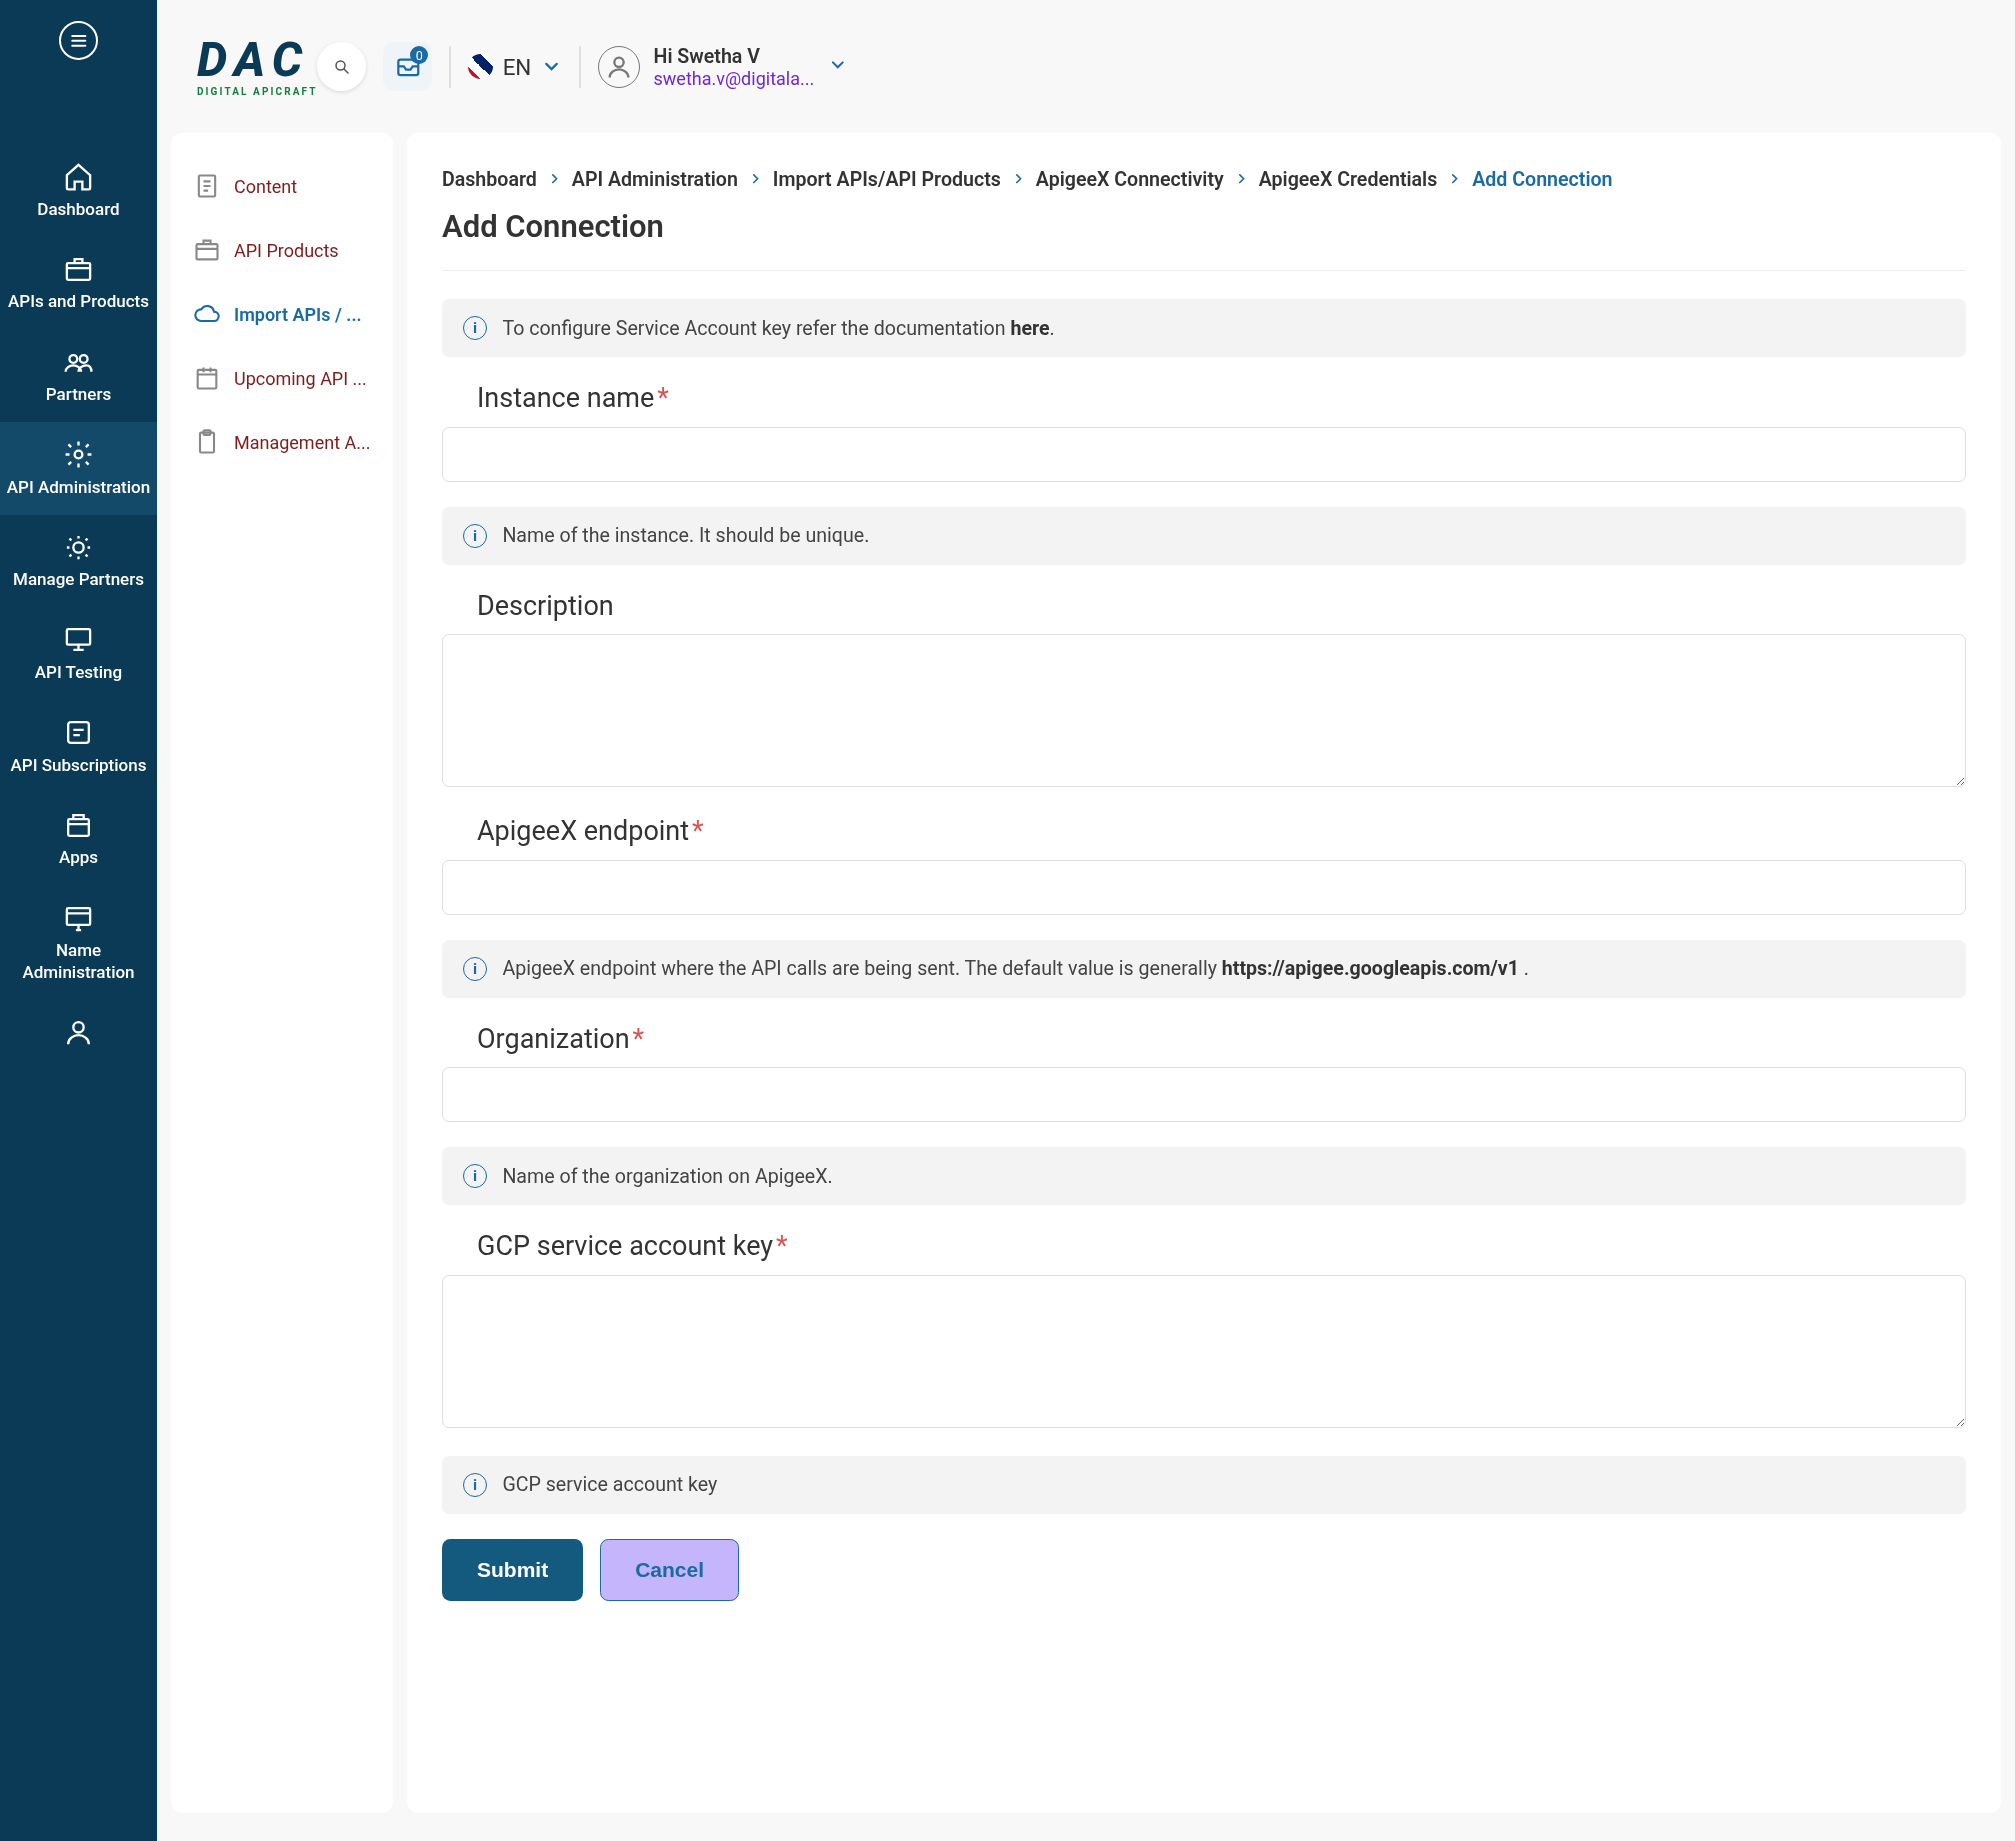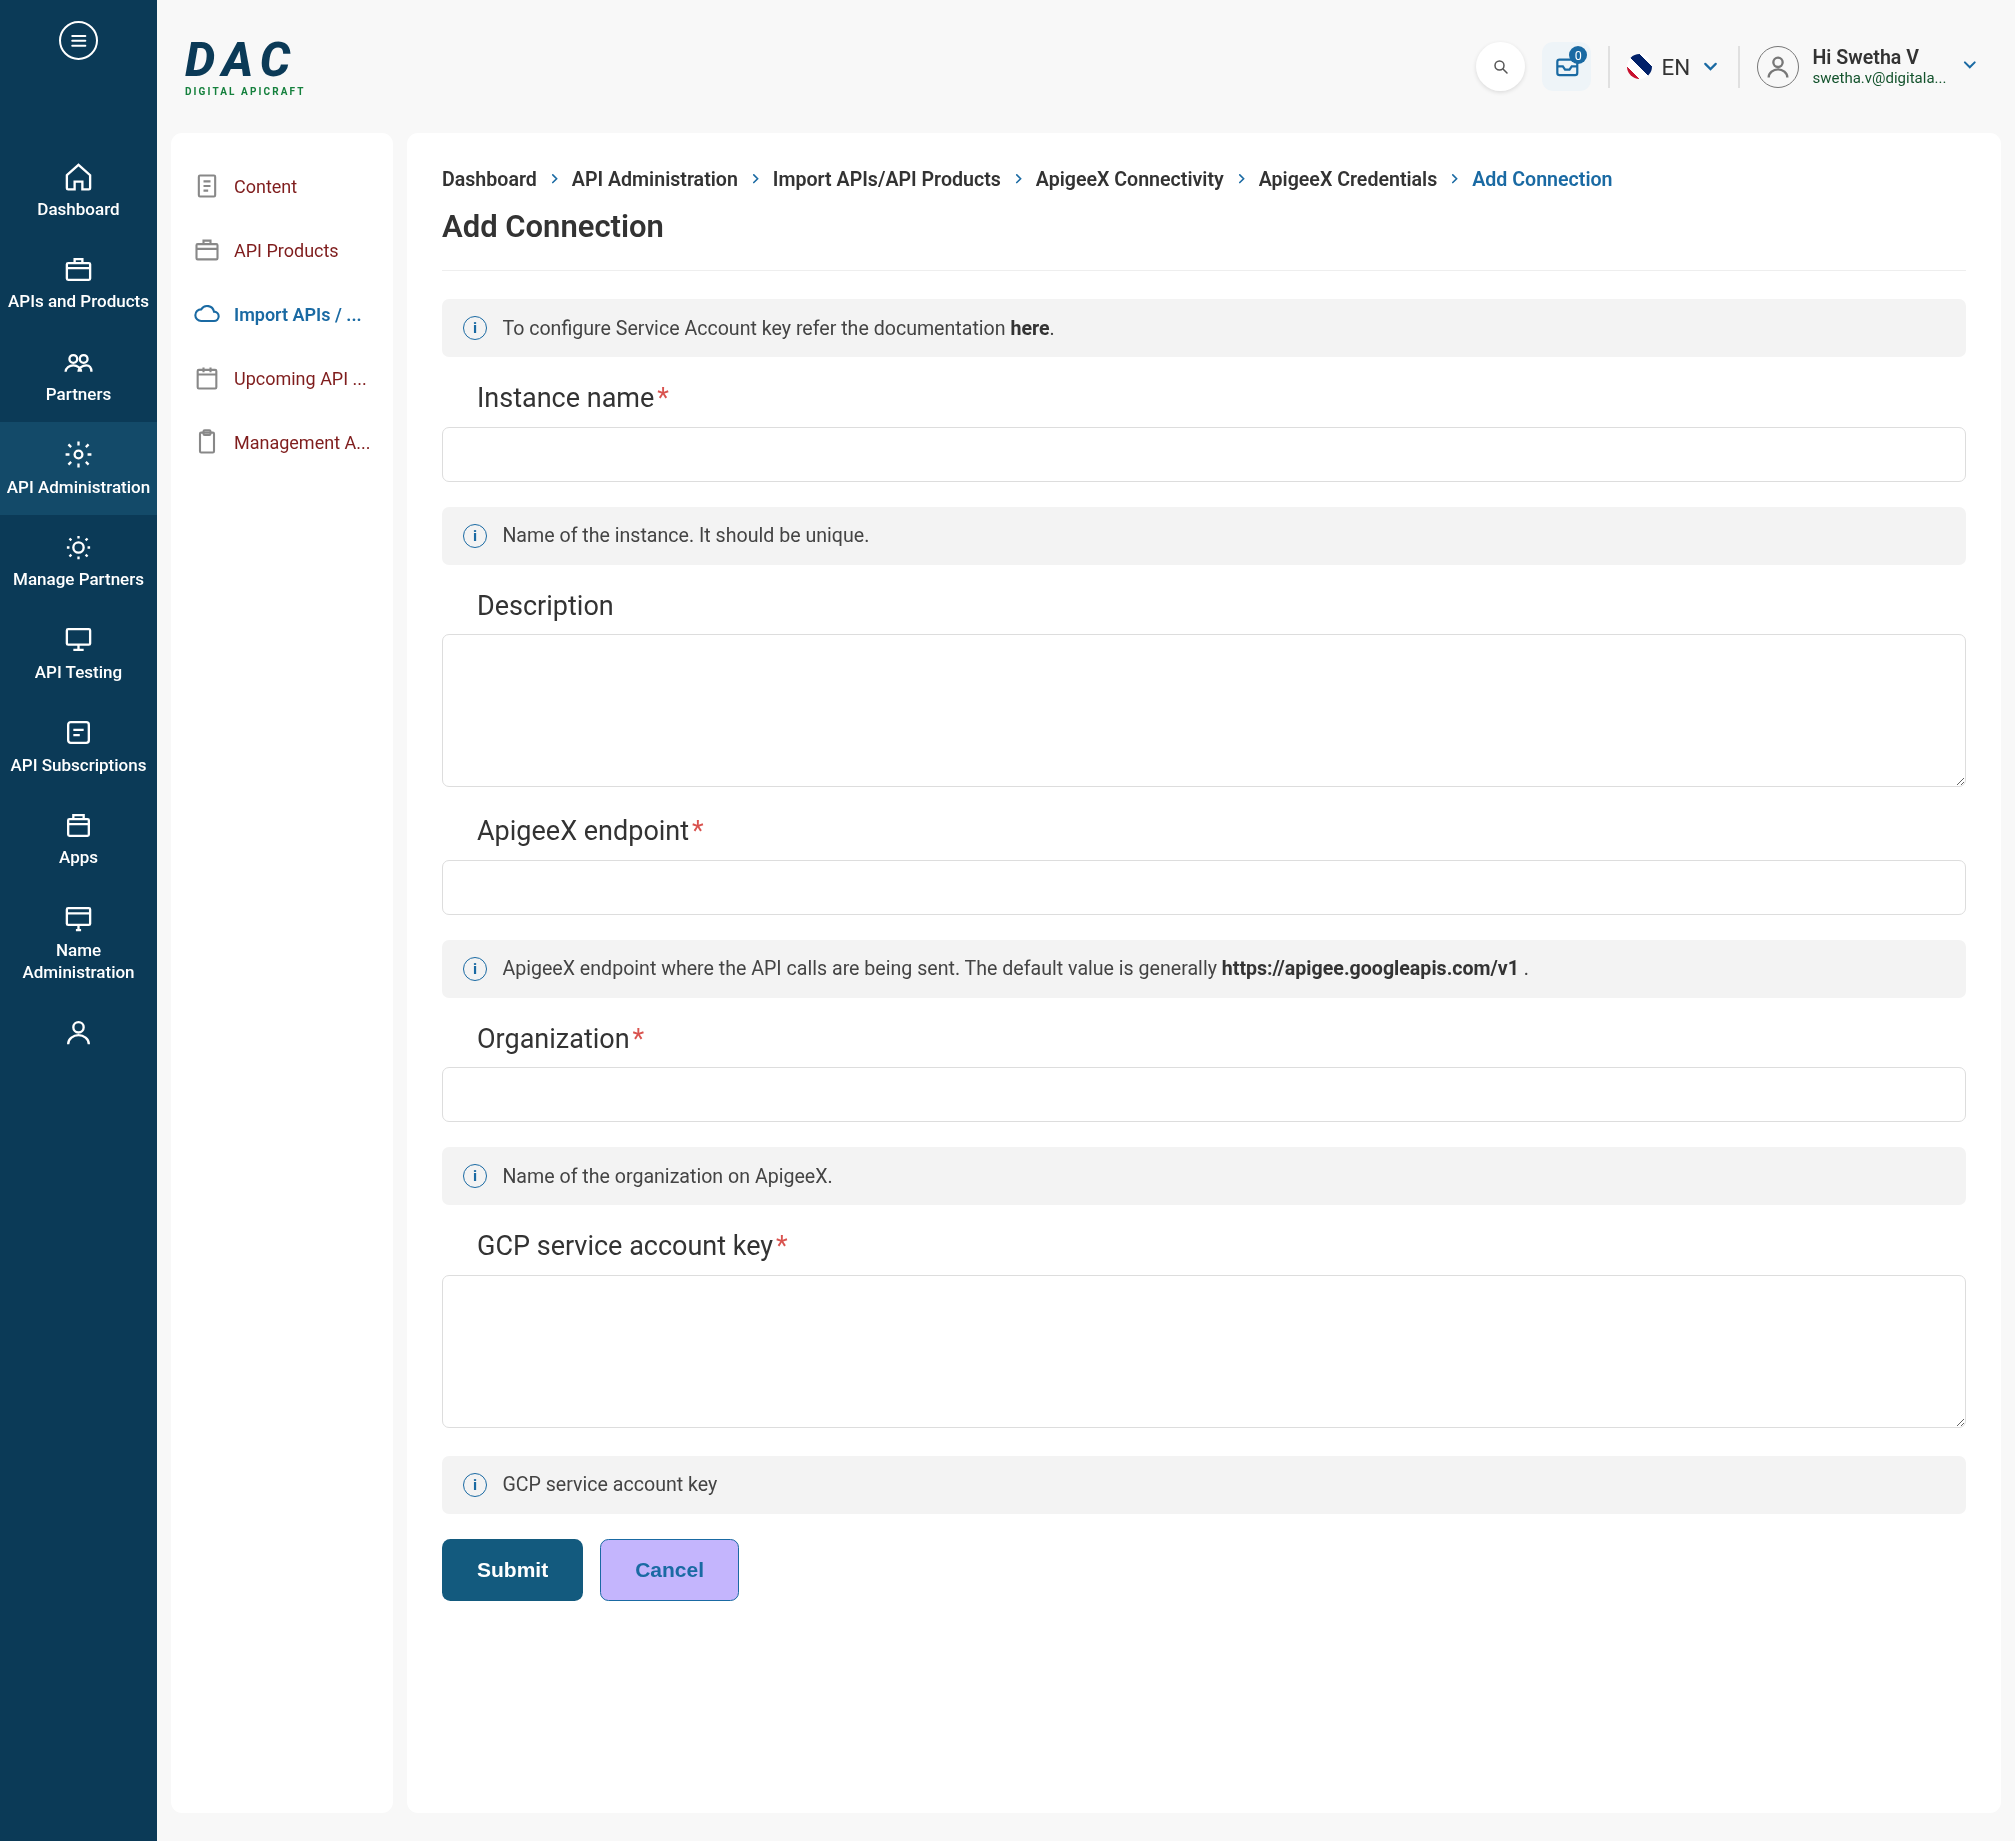--- a/index.html
+++ b/index.html
@@ -47,22 +47,22 @@
 
 
 .right { flex: 1; display: flex; flex-direction: column; }
 
 
 .header {
   height: 133px;
   background: #f8f8f8;
   display: flex;
   align-items: center;
-  justify-content: space-between;
   padding: 0 35px 0 28px;
+  margin-left: 12px;
 }
 .logo { display: flex; flex-direction: column; }
 .logo .brand {
   font-size: 48px; font-weight: 800; letter-spacing: 7px;
   color: #0b3a57; font-style: italic; line-height: 1;
 }
 .logo .tag { font-size: 10px; color: #15803d; letter-spacing: 2.1px; margin-top: 2.8px; font-weight: bold; }
 .header-right { display: flex; align-items: center; gap: 17px; }
 .pill {
   width: 49px; height: 49px; border-radius: 50%;
@@ -89,21 +89,21 @@
   background: linear-gradient(45deg,#c8102e 0 25%,#fff 25% 50%,#012169 50% 75%,#fff 75%);
 }
 .lang span { font-size: 22.4px; color: #333; }
 .user { display: flex; align-items: center; gap: 14px; cursor: pointer; }
 .avatar {
   width: 42px; height: 42px; border-radius: 50%;
   border: 1.4px solid #777;
   display: flex; align-items: center; justify-content: center;
 }
 .user-meta .name { font-size: 19.6px; font-weight: 600; color: #333; }
-.user-meta .email { font-size: 15px; color: #14532d; max-width: 161px; overflow: hidden; text-overflow: ellipsis; white-space: nowrap; }
+.user-meta .email { font-size: 18px; color: #6d28d9; max-width: 161px; overflow: hidden; text-overflow: ellipsis; white-space: nowrap; }
 .chev svg { width: 19.6px; height: 19.6px; stroke: #1a6aa3; fill: none; }
 
 
 .body { flex: 1; padding: 0 14px 28px 14px; display: flex; gap: 14px; }
 
 
 .sub-nav {
   width: 222px;
   background: #fff;
   border-radius: 11.2px;

